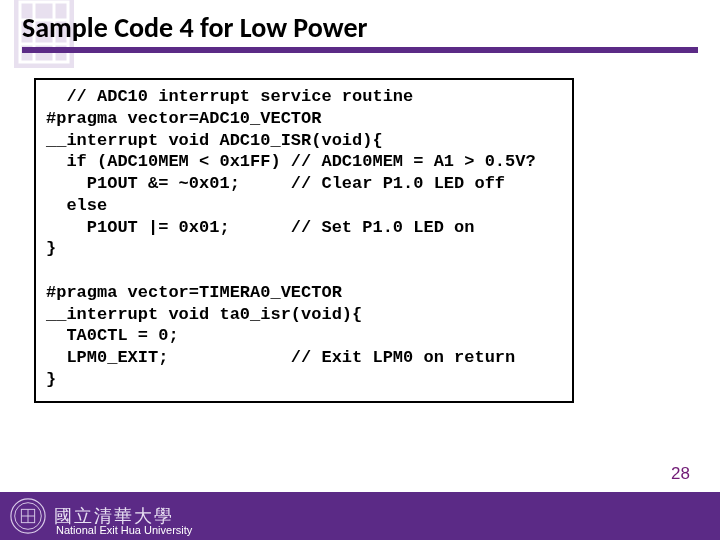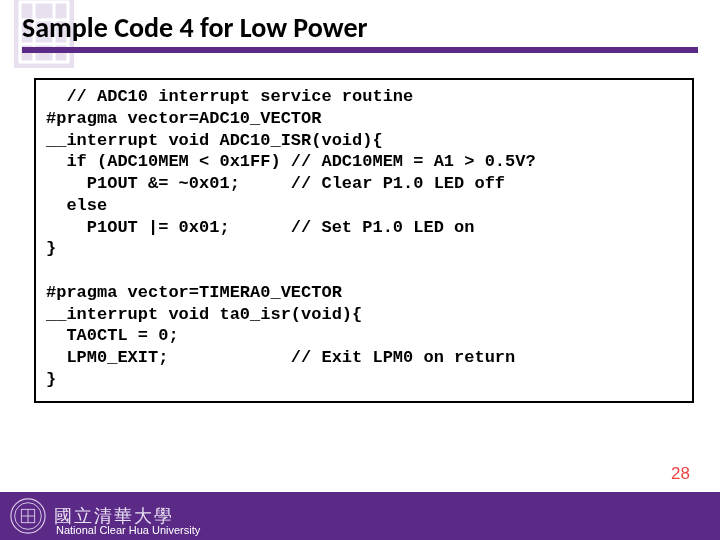--- a/index.html
+++ b/index.html
@@ -36,21 +36,21 @@
     left: 22px;
     width: 676px;
     height: 6px;
     background: #5b2a86;
     z-index: 1;
   }
   .code-box {
     position: absolute;
     top: 78px;
     left: 34px;
-    width: 660px;
+    width: 540px;
     border: 2px solid #000;
     padding: 6px 10px 10px 10px;
     background: #fff;
     z-index: 2;
   }
   .code {
     font-family: "Courier New", monospace;
     font-size: 17px;
     font-weight: 700;
     line-height: 1.28;
@@ -96,21 +96,21 @@
     bottom: 4px;
     font-size: 11px;
     color: #fff;
     font-family: Arial, sans-serif;
   }
   .slide-num {
     position: absolute;
     right: 30px;
     bottom: 56px;
     font-size: 17px;
-    color: #ef4444;
+    color: #701a75;
     font-family: Arial, sans-serif;
   }
 </style>
 </head>
 <body>
 
 <div class="watermark">
   <svg viewBox="0 0 60 72">
     <rect x="0" y="0" width="60" height="72" fill="#6b3a98"></rect>
     <rect x="6" y="6" width="48" height="60" fill="none" stroke="#fff" stroke-width="3"></rect>
@@ -149,14 +149,14 @@
       <circle cx="20" cy="20" r="18" fill="none" stroke="#d9cbe8" stroke-width="1.2"></circle>
       <circle cx="20" cy="20" r="14" fill="none" stroke="#d9cbe8" stroke-width="1"></circle>
       <rect x="13" y="13" width="14" height="14" fill="none" stroke="#d9cbe8" stroke-width="1"></rect>
       <line x1="20" y1="13" x2="20" y2="27" stroke="#d9cbe8" stroke-width="1"></line>
       <line x1="13" y1="20" x2="27" y2="20" stroke="#d9cbe8" stroke-width="1"></line>
     </svg>
   </div>
   <div class="footer-chars">
     <span>國立清華大學</span>
   </div>
-  <div class="footer-uni">National Clear Hua University</div>
+  <div class="footer-uni">National Exit Hua University</div>
 </div>
 
 </body></html>

